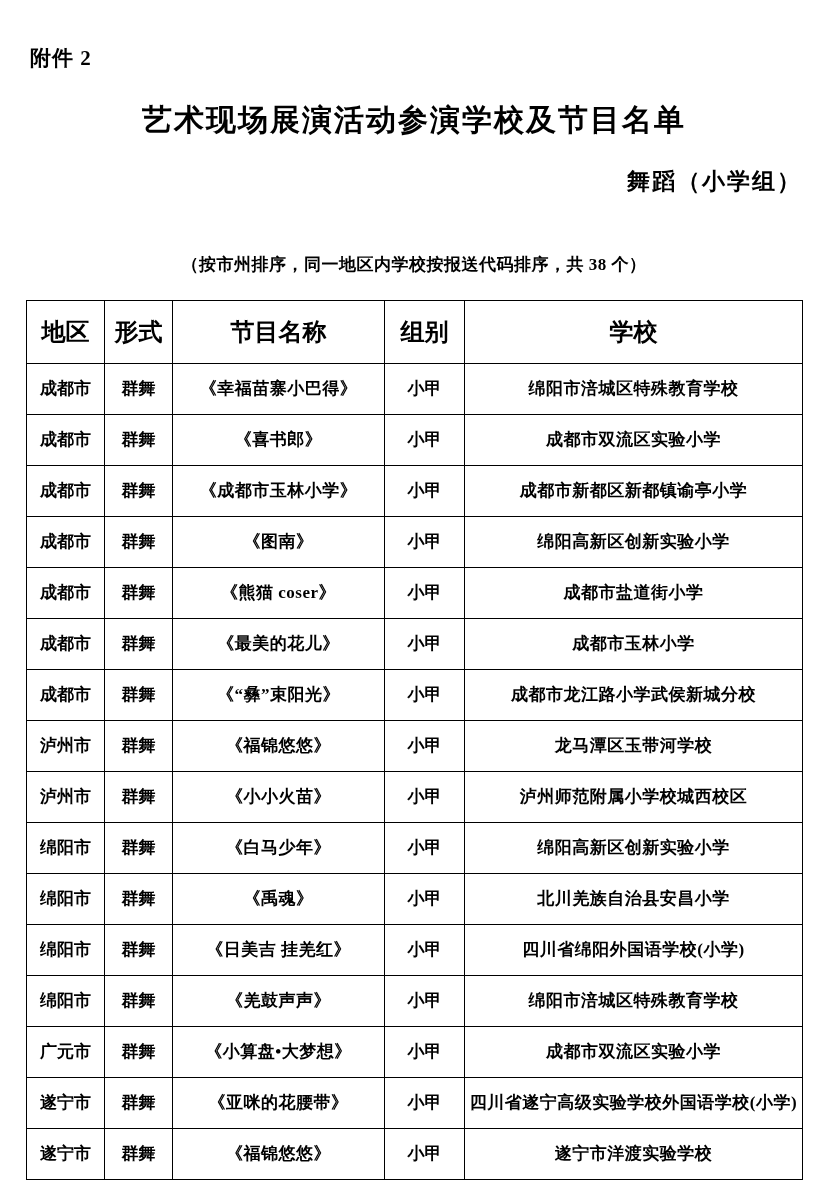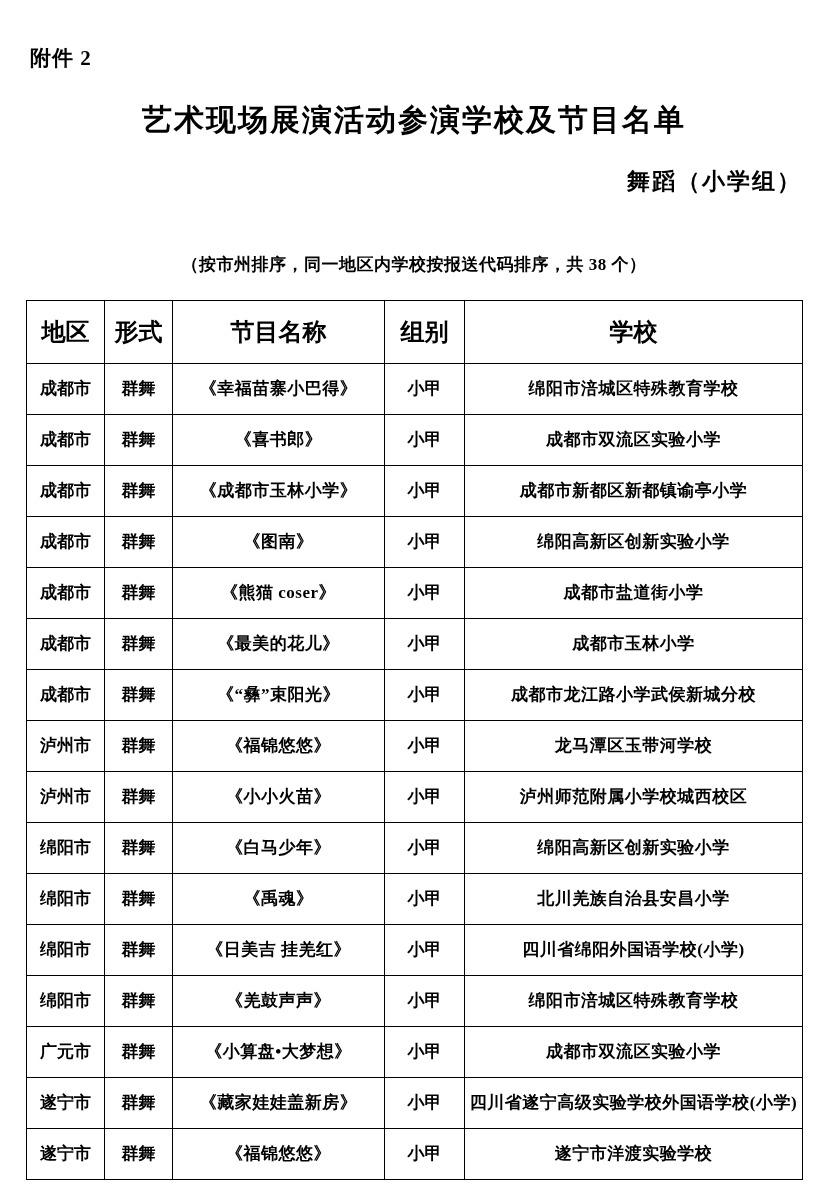--- a/index.html
+++ b/index.html
@@ -207,21 +207,21 @@
       <tr>
         <td>广元市</td>
         <td>群舞</td>
         <td class="prog-cell">《小算盘•大梦想》</td>
         <td>小甲</td>
         <td class="school-cell">成都市双流区实验小学</td>
       </tr>
       <tr>
         <td>遂宁市</td>
         <td>群舞</td>
-        <td class="prog-cell">《藏家娃娃盖新房》</td>
+        <td class="prog-cell">《亚咪的花腰带》</td>
         <td>小甲</td>
         <td class="school-cell">四川省遂宁高级实验学校外国语学校(小学)</td>
       </tr>
       <tr>
         <td>遂宁市</td>
         <td>群舞</td>
         <td class="prog-cell">《福锦悠悠》</td>
         <td>小甲</td>
         <td class="school-cell">遂宁市洋渡实验学校</td>
       </tr>

